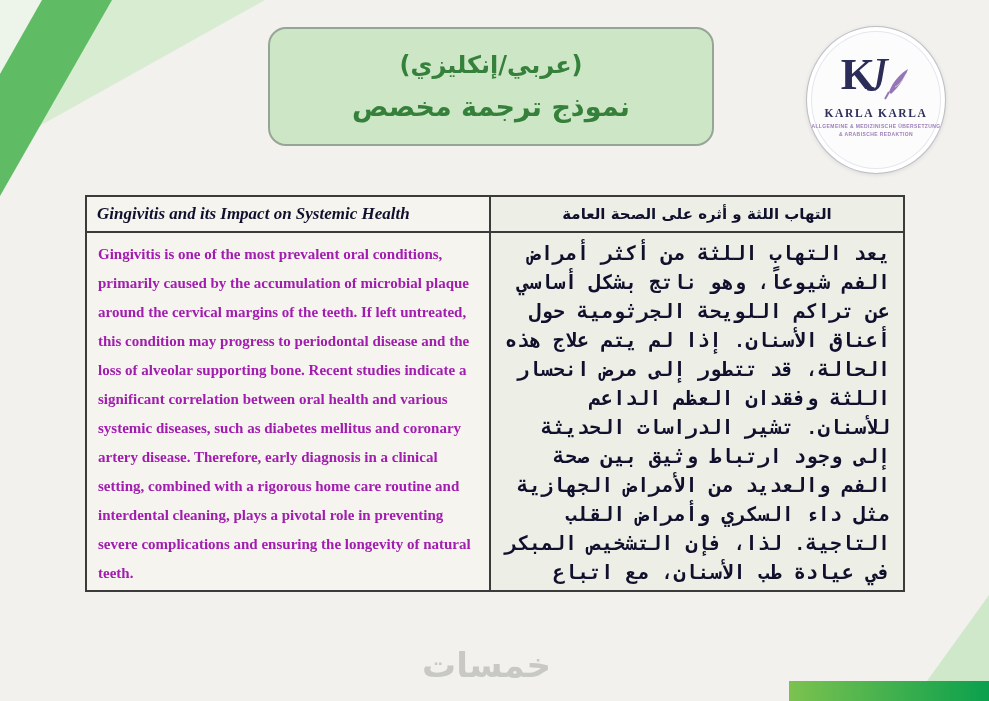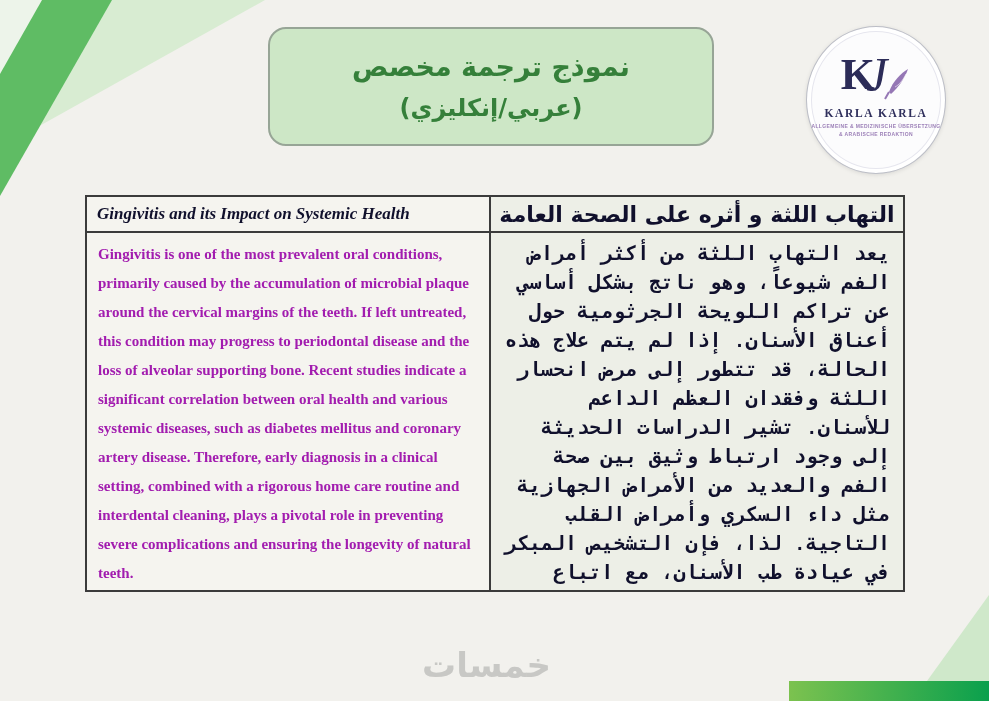--- a/index.html
+++ b/index.html
@@ -74,21 +74,21 @@
   .cell { box-sizing: border-box; overflow: hidden; }
   .c-en { background: #f5f4ef; border-right: 2px solid #3b3b3b; }
   .c-ar { background: #edefe7; }
   .hdr { border-bottom: 2px solid #3b3b3b; display: flex; align-items: center; }
   .hdr-en {
     font-family: "Liberation Serif", serif; font-weight: bold;
     font-size: 17px; color: #10102c; padding: 0 10px; white-space: nowrap; font-style: italic;
   }
   .hdr-ar {
     font-family: "DejaVu Sans", sans-serif; font-weight: bold;
-    font-size: 22px; color: #10102c; justify-content: center; direction: rtl;
+    font-size: 15px; color: #10102c; justify-content: center; direction: rtl;
   }
   .body-en {
     font-family: "Liberation Serif", serif; font-weight: bold;
     font-size: 15px; line-height: 29px; color: #a21caf;
     padding: 7px 14px 0 11px;
   }
   .body-ar {
     font-family: Liberation Mono, monospace; font-weight: bold;
     font-size: 20px; line-height: 29px; color: #10102c;
     padding: 7px 13px 0 13px; text-align: right; direction: rtl;
@@ -106,22 +106,22 @@
 
 <div>
 
   <svg class="abs corner-tl" width="270" height="210">
     <polygon points="0,0 265,0 0,148" fill="#d8ecd2"></polygon>
     <polygon points="0,0 112,0 0,196" fill="#5fbc64"></polygon>
     <polygon points="0,0 42,0 0,74" fill="#edf4ea"></polygon>
   </svg>
 
   <div class="abs banner">
+    <div class="banner-line banner-line2">(عربي/إنكليزي)</div>
     <div class="banner-line banner-line1">نموذج ترجمة مخصص</div>
-    <div class="banner-line banner-line2">(عربي/إنكليزي)</div>
   </div>
 
   <div class="abs logo">
     <div class="kj-row">
       <span class="kj kj-k">K</span>
       <span class="kj kj-j">J</span>
       <svg class="quill" width="30" height="34" viewBox="0 0 30 34">
         <path d="M27 2 C20 6 12 14 8 25 L10 27 C17 21 24 11 27 2 Z" fill="#9577b5"></path>
         <path d="M8 25 L4 32" stroke="#9577b5" stroke-width="2" fill="none"></path>
         <path d="M14 20 C18 18 22 13 25 7" stroke="#ffffff" stroke-width="0.8" fill="none" opacity="0.7"></path>

